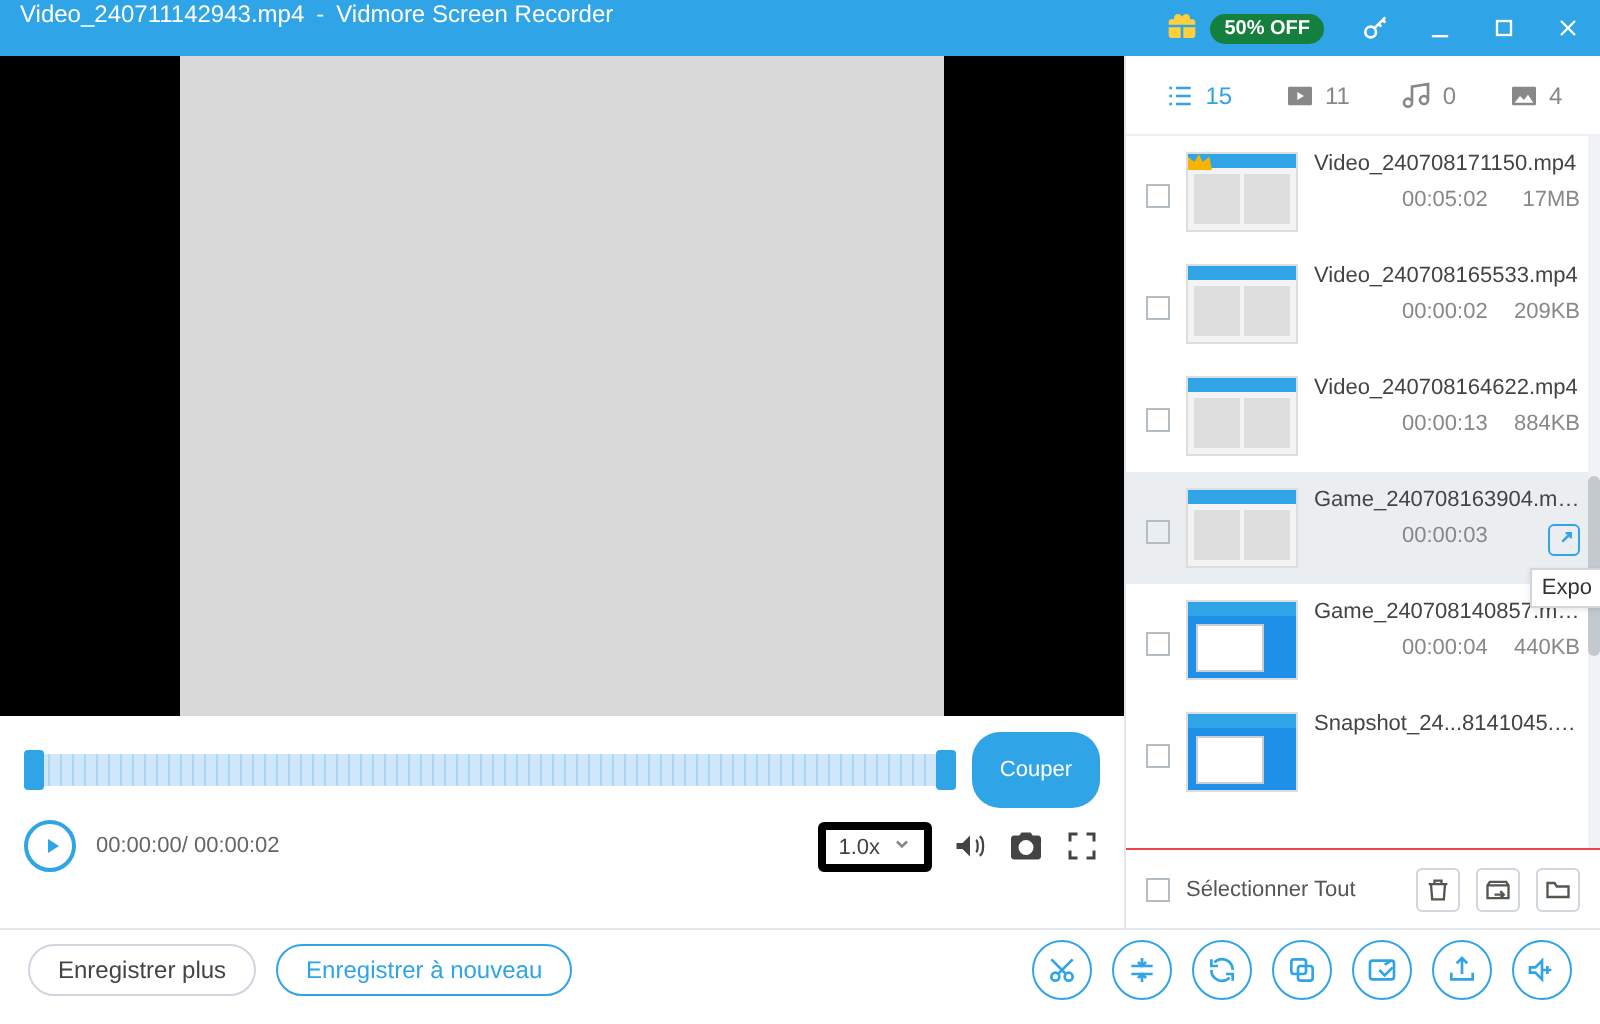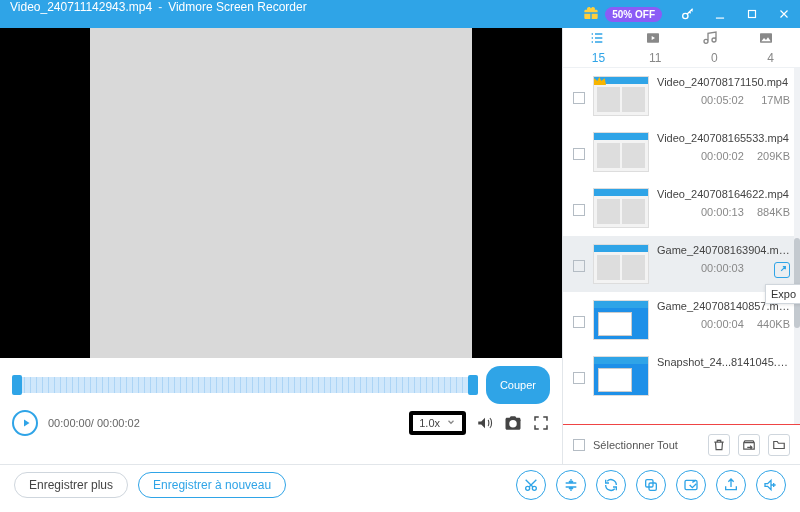--- a/index.html
+++ b/index.html
@@ -5,21 +5,21 @@
   * { box-sizing: border-box; margin: 0; padding: 0; font-family: -apple-system, "Segoe UI", Arial, sans-serif; }
   body { width: 800px; height: 512px; background: #fff; overflow: hidden; font-size: 12px; color: #555; }
 
   
   .titlebar { height: 28px; background: #2fa4e7; display: flex; align-items: flex-start; padding: 0 0 0 10px; color: #fff; }
   .titlebar .tleft { display: flex; gap: 6px; align-items: center; font-size: 12px; }
   .titlebar .sep { opacity: .85; }
   .titlebar .tright { margin-left: auto; display: flex; align-items: center; gap: 0; height: 100%; }
   .promo { display: inline-flex; align-items: center; gap: 6px; height: 20px; margin-right: 10px; }
   .gift-icon { width: 16px; height: 16px; color: #ffcf3c; }
-  .badge50 { background: #8b5cf6; color: #fff; font-size: 10px; font-weight: 700; padding: 2px 7px; border-radius: 9px; display: inline-flex; align-items: center; }
+  .badge50 { background: #15803d; color: #fff; font-size: 10px; font-weight: 700; padding: 2px 7px; border-radius: 9px; display: inline-flex; align-items: center; }
   .winbtn { width: 32px; height: 28px; display: flex; align-items: center; justify-content: center; color: #fff; }
   .winbtn svg { width: 14px; height: 14px; }
   .winbtn.key svg { width: 16px; height: 16px; }
 
   
   .app { display: flex; height: calc(512px - 28px - 48px); }
   .left { flex: 1; display: flex; flex-direction: column; }
   .right { width: 238px; border-left: 1px solid #e2e6ea; display: flex; flex-direction: column; position: relative; }
 
   
@@ -41,21 +41,21 @@
   .playbtn svg{ width:12px; height:12px; margin-left:2px;}
   .timecode { font-size:11px; color:#666; }
   .spacer { flex:1; }
   .speed { border:4px solid #000000; border-radius:3px; padding:2px 6px; display:flex; align-items:flex-end; gap:6px; font-size:11px; color:#444;margin-left:43px;}
   .speed svg{width:10px;height:10px;color:#888;}
   .ctl-icon { width:18px; height:18px; color:#444; display:flex; align-items:center; justify-content:center;}
   .ctl-icon svg{ width:18px; height:18px;}
 
   
   .rhead { height: 40px; display:flex; align-items:center; justify-content:space-around; border-bottom:1px solid #eef1f4; padding: 0 6px;}
-  .rtab { display:flex; align-items:flex-end; gap:5px; font-size:12px; color:#888;flex-direction:column;}
+  .rtab { display:flex; align-items:center; gap:5px; font-size:12px; color:#888;}
   .rtab.active{ color:#2fa4e7; }
   .rtab svg{ width:16px; height:16px; }
 
   
   .list { flex:1; overflow:hidden; position:relative; }
   .scrollbar { position:absolute; right:0; top:0; bottom:0; width:6px; background:#f0f2f5;}
   .scrollbar .thumb{ position:absolute; left:0; right:0; top:170px; height:90px; background:#c3c9cf; border-radius:3px;}
   .item { display:flex; align-items:flex-start; gap:8px; padding:8px 10px; }
   .item.selected{ background:#ebeef1; }
   .item .chk{ width:12px;height:12px;border:1px solid #b4bcc4; margin-top: 16px; flex:0 0 auto;}

